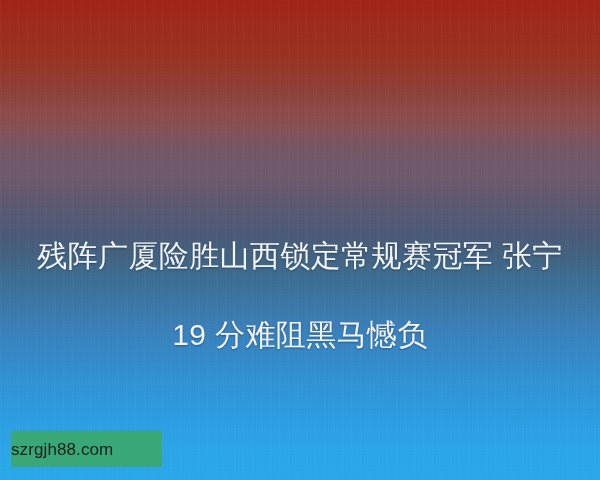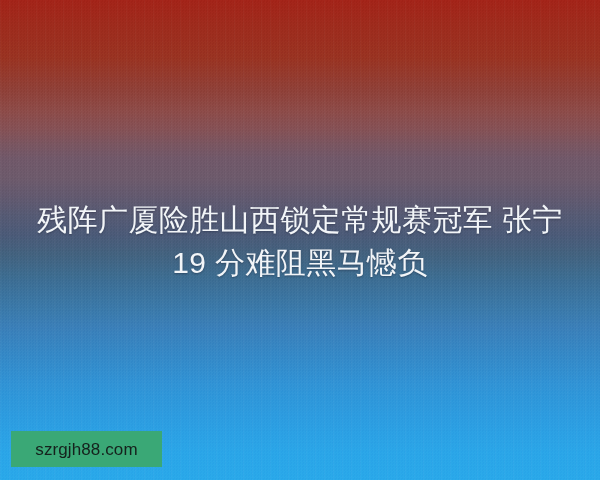--- a/index.html
+++ b/index.html
@@ -113,33 +113,34 @@
     font-weight: 400;
     letter-spacing: 0.4px;
     text-shadow: 0 1px 2px rgba(20, 25, 45, 0.40);
     padding: 0 18px;
     box-sizing: border-box;
   }
 
   .headline-line {
     display: block;
     white-space: nowrap;
+    margin-top: 36px;
   }
 
   
   .watermark {
     position: absolute;
     left: 11px;
     top: 431px;
     width: 151px;
     height: 36px;
     background: #3aa876;
     display: flex;
     align-items: center;
-    justify-content: center;
+    justify-content: flex-start;
     box-sizing: border-box;
   }
 
   .watermark-text {
     color: #15211c;
     font-size: 17px;
     line-height: 1;
     font-weight: 400;
     letter-spacing: 0.1px;
     white-space: nowrap;

